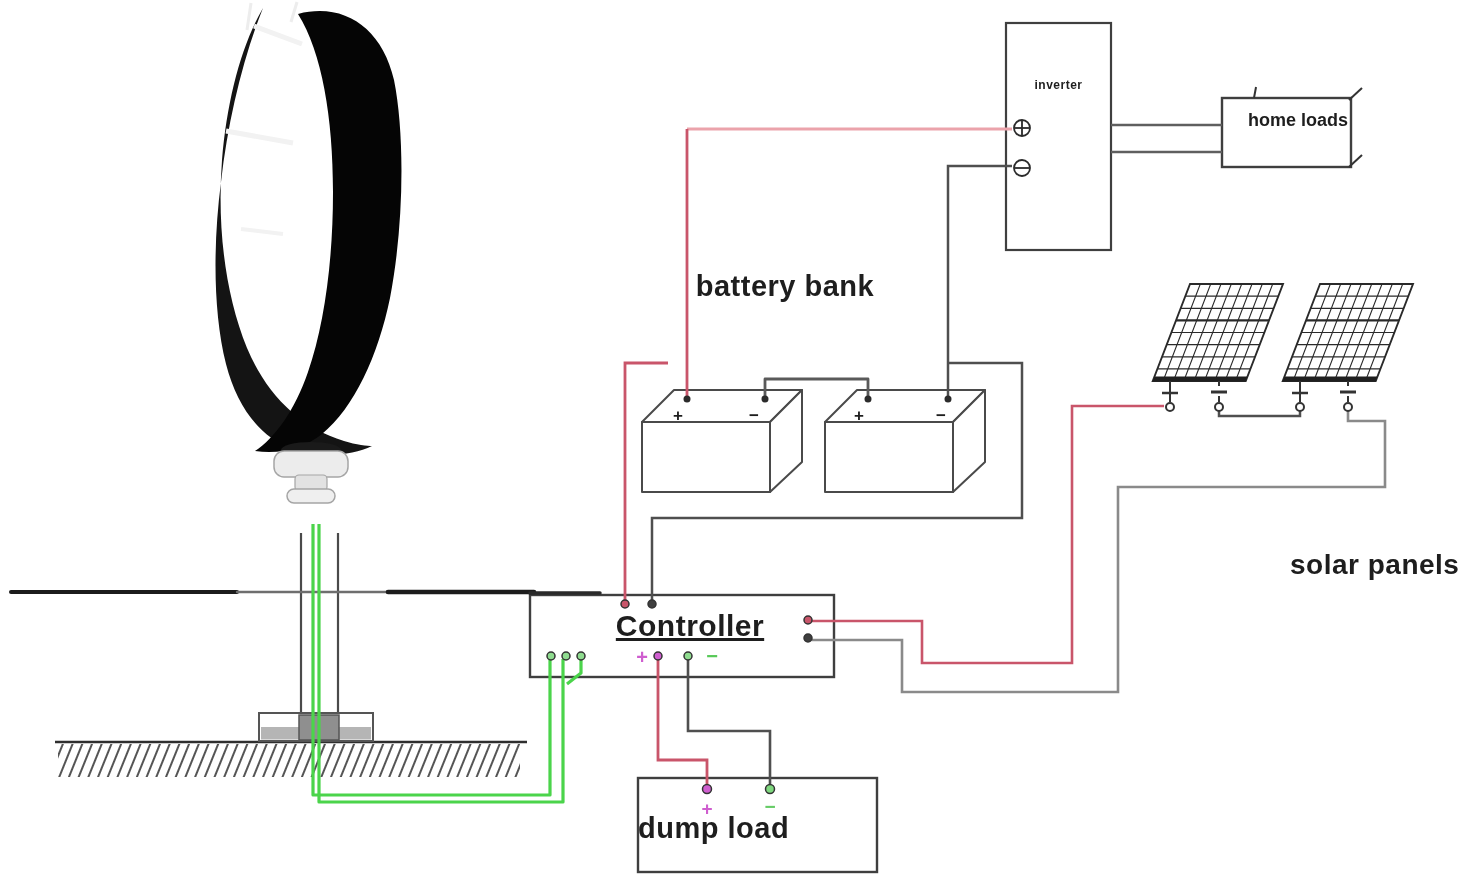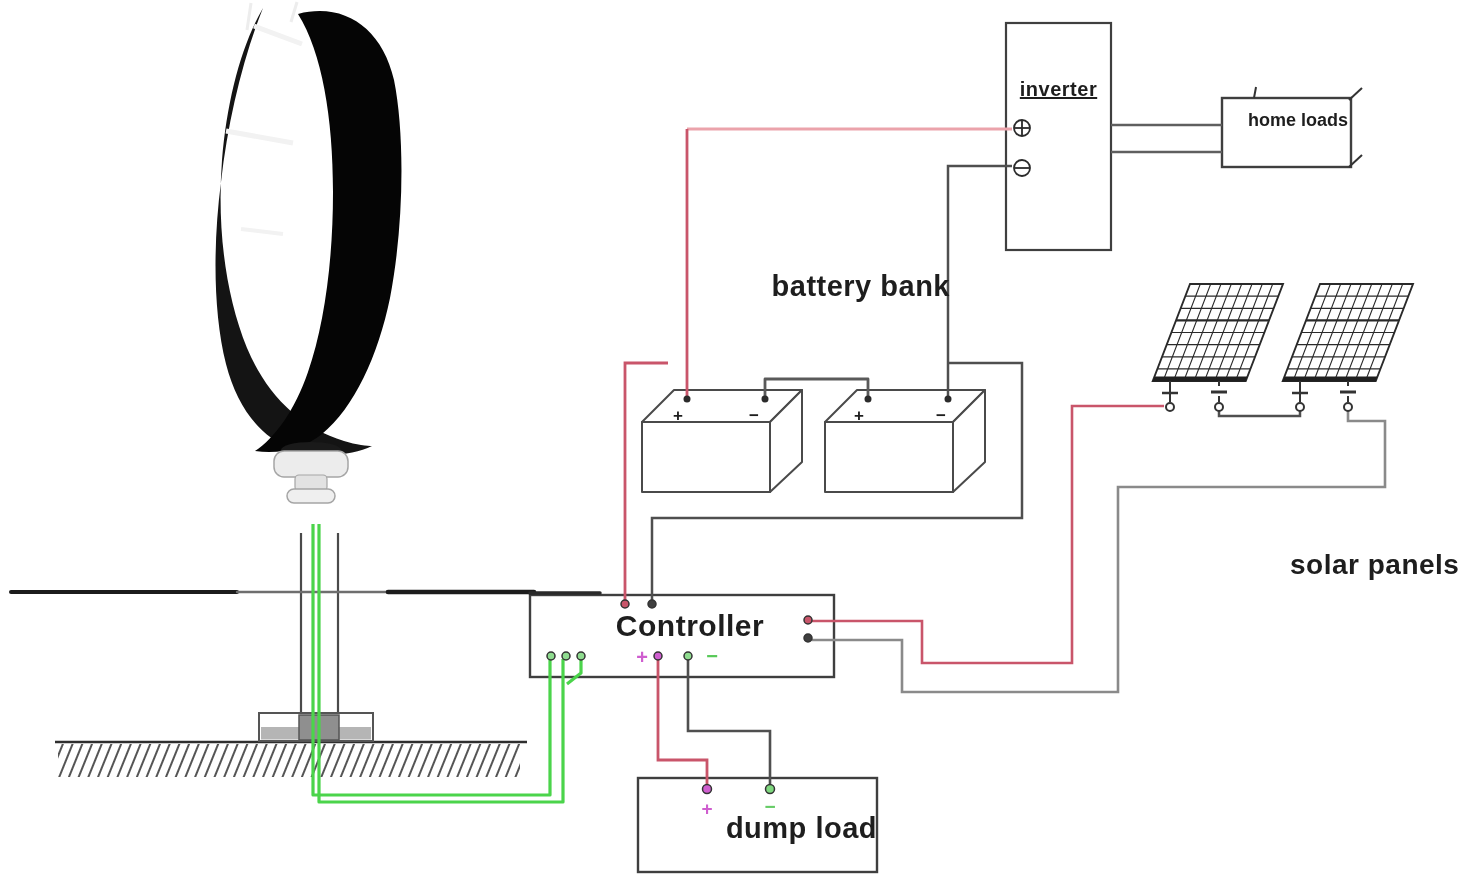--- a/index.html
+++ b/index.html
@@ -5,25 +5,25 @@
   html,body{margin:0;padding:0;background:#fff;}
   .canvas{
     position:relative;width:1479px;height:885px;background:#ffffff;
     font-family:"Liberation Sans",sans-serif;overflow:hidden;
   }
   .canvas svg{position:absolute;left:0;top:0;}
   .lbl{
     position:absolute;font-weight:bold;color:var(--text,#1e1e1e);
     white-space:nowrap;letter-spacing:0.5px;
   }
-  .lbl-inverter{left:1006px;top:78px;width:105px;text-align:center;font-size:20px;text-decoration:underline;}
+  .lbl-inverter{left:1006px;top:78px;width:105px;text-align:center;font-size:12px;}
   .lbl-homeloads{left:1222px;top:110px;width:152px;text-align:center;font-size:18px;letter-spacing:0;}
-  .lbl-battery{left:620px;top:270px;width:330px;text-align:right;font-size:29px;}
-  .lbl-controller{left:590px;top:609px;width:200px;text-align:center;font-size:30px;}
-  .lbl-dump{left:638px;top:812px;width:239px;text-align:right;font-size:29px;}
+  .lbl-battery{left:620px;top:270px;width:330px;text-align:center;font-size:29px;}
+  .lbl-controller{left:590px;top:609px;width:200px;text-align:center;font-size:30px;text-decoration:underline;}
+  .lbl-dump{left:638px;top:812px;width:239px;text-align:left;font-size:29px;}
   .lbl-solar{left:1290px;top:549px;width:189px;text-align:left;font-size:28px;}
 </style>
 </head>
 <body>
 
 <div class="canvas">
 
 <svg width="1479" height="885" viewBox="0 0 1479 885">
   <defs>
     <pattern id="hatchPat" width="9" height="40" patternUnits="userSpaceOnUse" patternTransform="rotate(22)">

